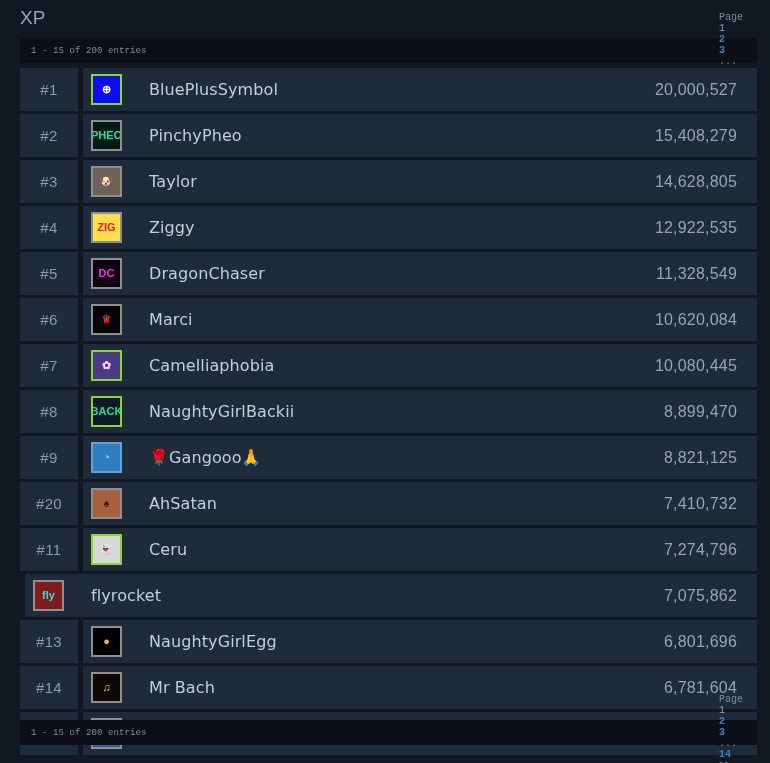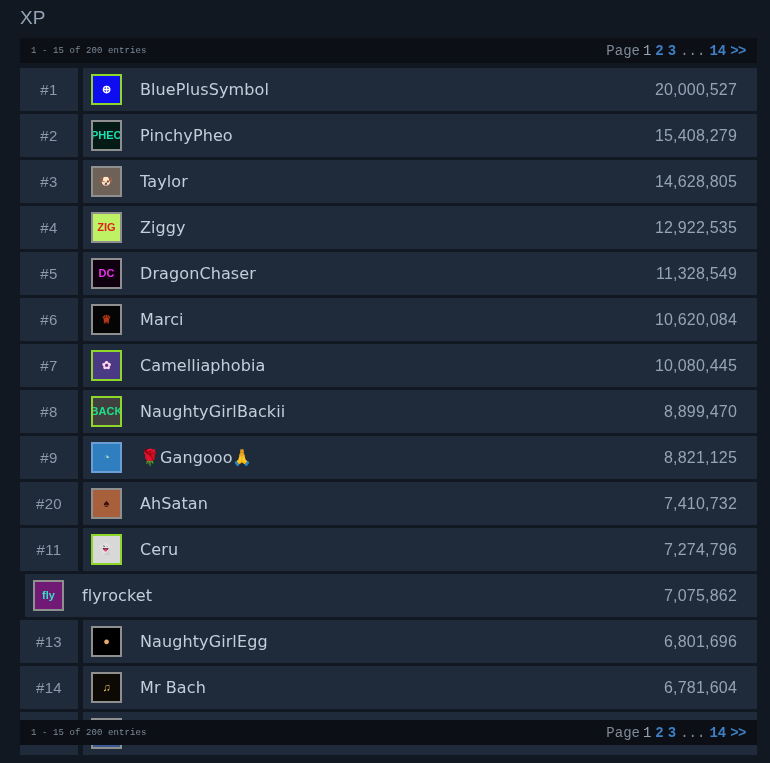--- a/index.html
+++ b/index.html
@@ -52,23 +52,24 @@
   .entries-text {
     font-size: 9px;
     color: #7d8a99;
     letter-spacing: 0.1px;
     white-space: nowrap;
   }
 
   .pager {
     display: flex;
     align-items: baseline;
-    font-size: 14px;
+    font-size: 10px;
     color: #7d8a99;
     white-space: nowrap;
+    flex-direction: column;
   }
   .pager .pager-label { margin-right: 3px; }
   .pager .pager-current {
     color: #97a4b2;
     margin-right: 4px;
   }
   .pager a {
     color: #3f7fc4;
     text-decoration: none;
     font-weight: bold;
@@ -140,21 +141,21 @@
     align-items: center;
     justify-content: center;
     font-size: 11px;
     font-weight: bold;
     font-family: "Liberation Sans", sans-serif;
     overflow: hidden;
     line-height: 1;
   }
 
   .player-name {
-    margin-left: 18px;
+    margin-left: 27px;
     font-size: 16px;
     color: #c3ced9;
     letter-spacing: 0.1px;
     white-space: nowrap;
     overflow: hidden;
   }
 
   .score {
     margin-left: auto;
     font-size: 16px;
@@ -222,21 +223,21 @@
           <div class="player-name emoji">Taylor</div>
           <div class="score">14,628,805</div>
         </div>
       </div>
       <div class="row-sep"></div>
       <div class="row">
         <div class="rank-cell">#4</div>
         <div class="gap"></div>
         <div class="entry-cell">
           <div class="avatar b-gray">
-            <div class="av-inner" style="background: #bef264; color: rgb(224, 32, 32);">ZIG</div>
+            <div class="av-inner" style="background: #fde047; color: rgb(224, 32, 32);">ZIG</div>
           </div>
           <div class="player-name emoji">Ziggy</div>
           <div class="score">12,922,535</div>
         </div>
       </div>
       <div class="row-sep"></div>
       <div class="row">
         <div class="rank-cell">#5</div>
         <div class="gap"></div>
         <div class="entry-cell">
@@ -270,21 +271,21 @@
           <div class="player-name emoji">Camelliaphobia</div>
           <div class="score">10,080,445</div>
         </div>
       </div>
       <div class="row-sep"></div>
       <div class="row">
         <div class="rank-cell">#8</div>
         <div class="gap"></div>
         <div class="entry-cell">
           <div class="avatar b-green">
-            <div class="av-inner" style="background: #404040; color: rgb(30, 224, 138);">BACK</div>
+            <div class="av-inner" style="background: #0f172a; color: rgb(30, 224, 138);">BACK</div>
           </div>
           <div class="player-name emoji">NaughtyGirlBackii</div>
           <div class="score">8,899,470</div>
         </div>
       </div>
       <div class="row-sep"></div>
       <div class="row">
         <div class="rank-cell">#9</div>
         <div class="gap"></div>
         <div class="entry-cell">
@@ -317,21 +318,21 @@
           </div>
           <div class="player-name emoji">Ceru</div>
           <div class="score">7,274,796</div>
         </div>
       </div>
       <div class="row-sep"></div>
       <div class="row">
         <div class="gap"></div>
         <div class="entry-cell">
           <div class="avatar b-gray">
-            <div class="av-inner" style="background: #701a75; color: rgb(51, 224, 200); text-align: right;">fly</div>
+            <div class="av-inner" style="background: #7f1d1d; color: rgb(51, 224, 200); text-align: right;">fly</div>
           </div>
           <div class="player-name emoji">flyrocket</div>
           <div class="score">7,075,862</div>
         </div>
       </div>
       <div class="row-sep"></div>
       <div class="row">
         <div class="rank-cell">#13</div>
         <div class="gap"></div>
         <div class="entry-cell">

